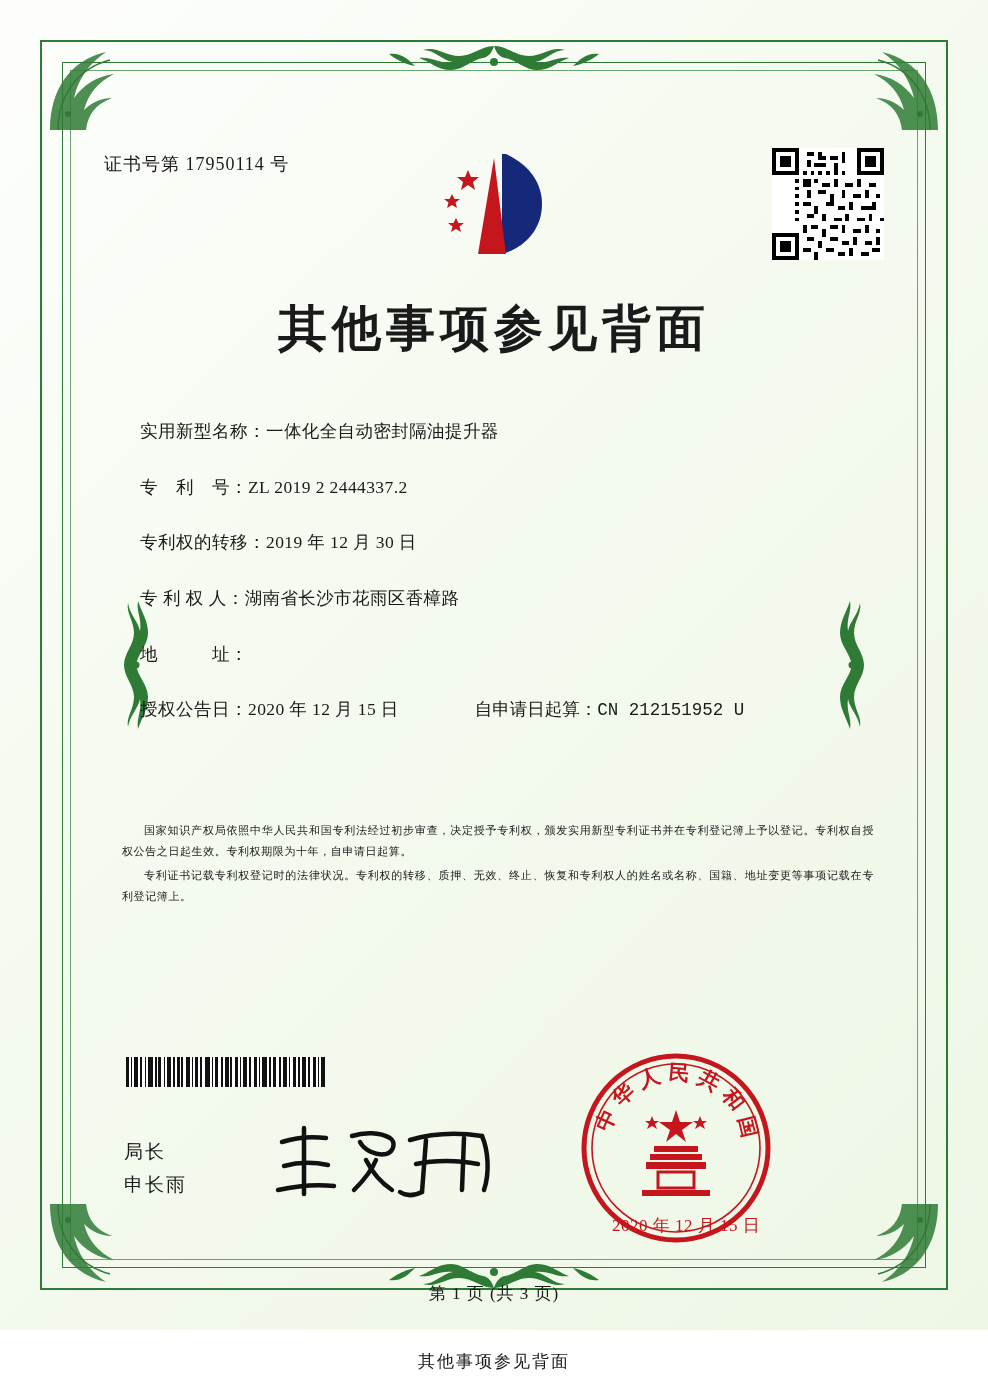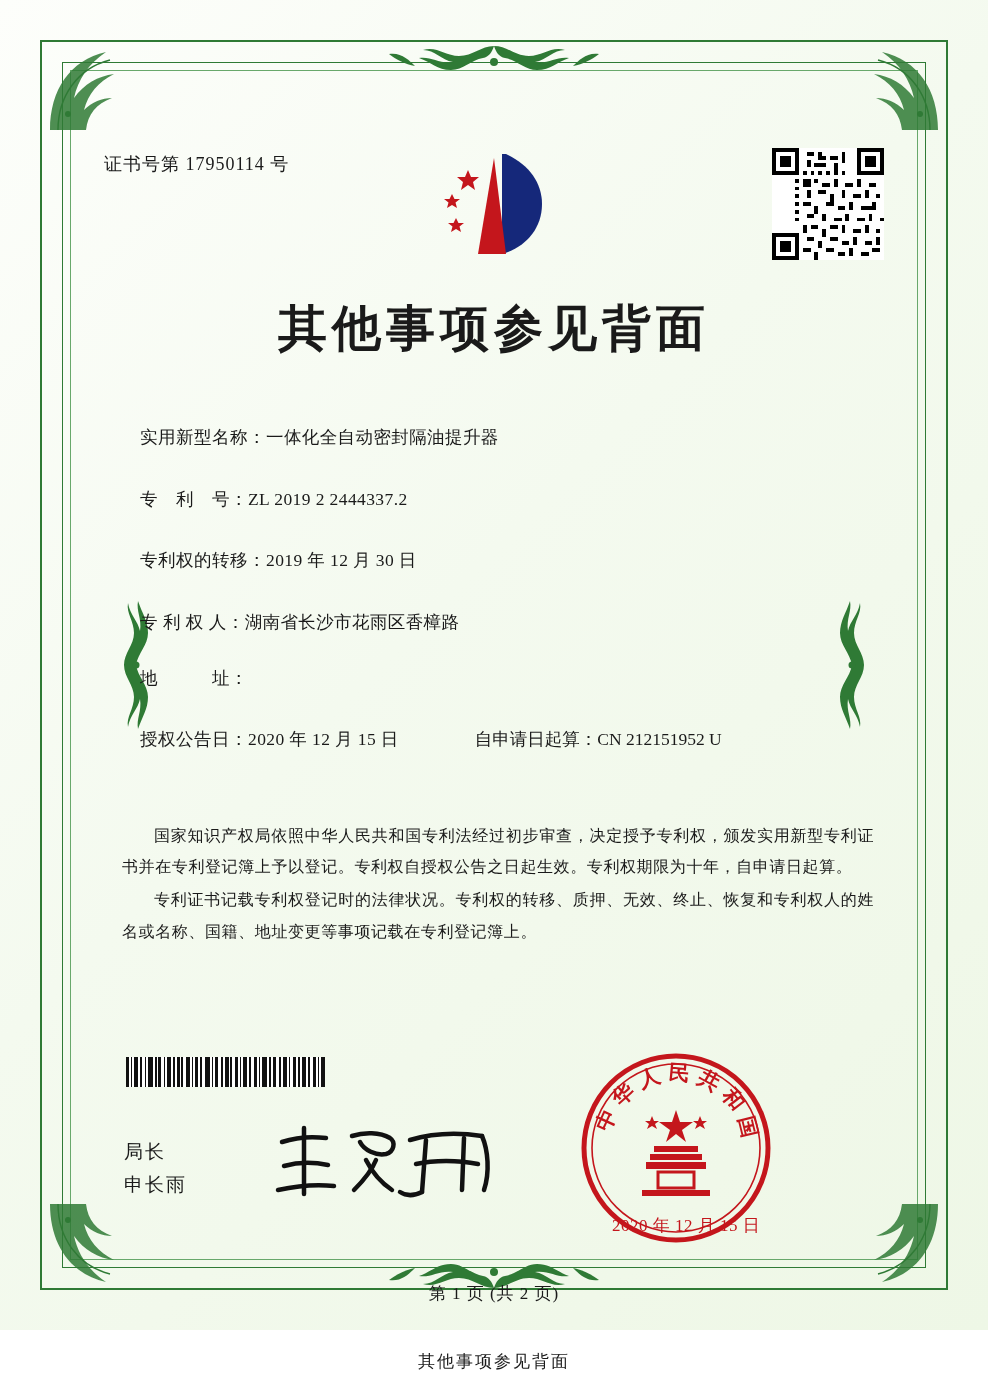--- a/index.html
+++ b/index.html
@@ -118,33 +118,32 @@
     line-height: 1.35;
   }
   .field-label {
     flex: 0 0 auto;
     white-space: pre;
     letter-spacing: 0.5px;
   }
   .field-value {
     flex: 1 1 auto;
     letter-spacing: 0.4px;
-    margin-top: 6px;
   }
   .field-row.split .field-value { flex: 0 0 auto; margin-right: 76px; }
   .field-row.split .field-label2 { flex: 0 0 auto; white-space: pre; }
-  .field-row.split .field-value2 { flex: 0 0 auto; }
+  .field-row.split .field-value2 { flex: 0 0 auto; font-family: Liberation Mono, monospace; }
 
   
   .paragraphs {
     position: absolute;
     left: 122px;
     top: 820px;
     width: 752px;
-    font-size: 16px;
+    font-size: 11px;
     line-height: 1.95;
     text-align: justify;
     letter-spacing: 0.6px;
   }
   .paragraphs p {
     margin: 0 0 2px 0;
     text-indent: 2em;
   }
 
   
@@ -555,16 +554,16 @@
       <defs>
         <path id="sealArc" d="M 98 98 m -68,0 a 68,68 0 1,1 136,0"></path>
       </defs>
       <text font-family="'DejaVu Serif','Liberation Serif',serif" font-size="21" font-weight="bold" fill="#c4161c" letter-spacing="7">
         <textPath href="#sealArc" startOffset="7%">中华人民共和国国家知识产权局</textPath>
       </text>
     </svg>
   </div>
   <div class="seal-date">2020 年 12 月 15 日</div>
 
-  <div class="page-num">第 1 页 (共 2 页)</div>
+  <div class="page-num">第 1 页 (共 3 页)</div>
 </div>
 
 <div class="back-note">其他事项参见背面</div>
 
 </body></html>

